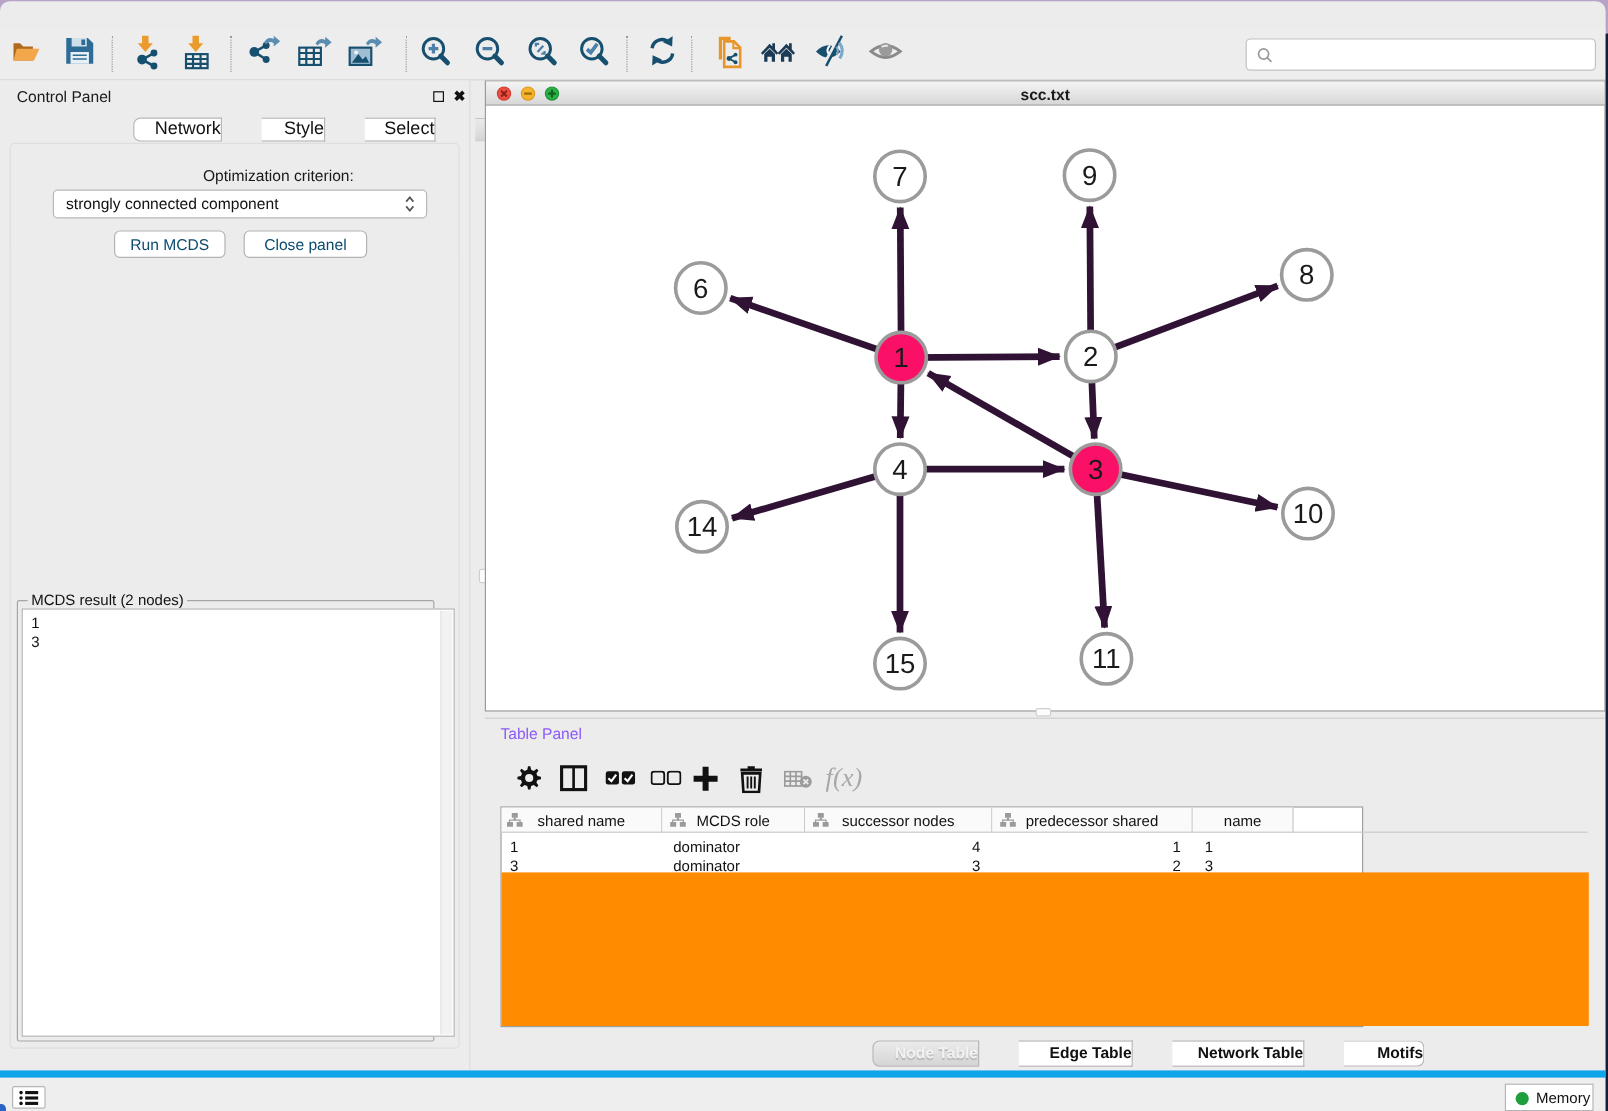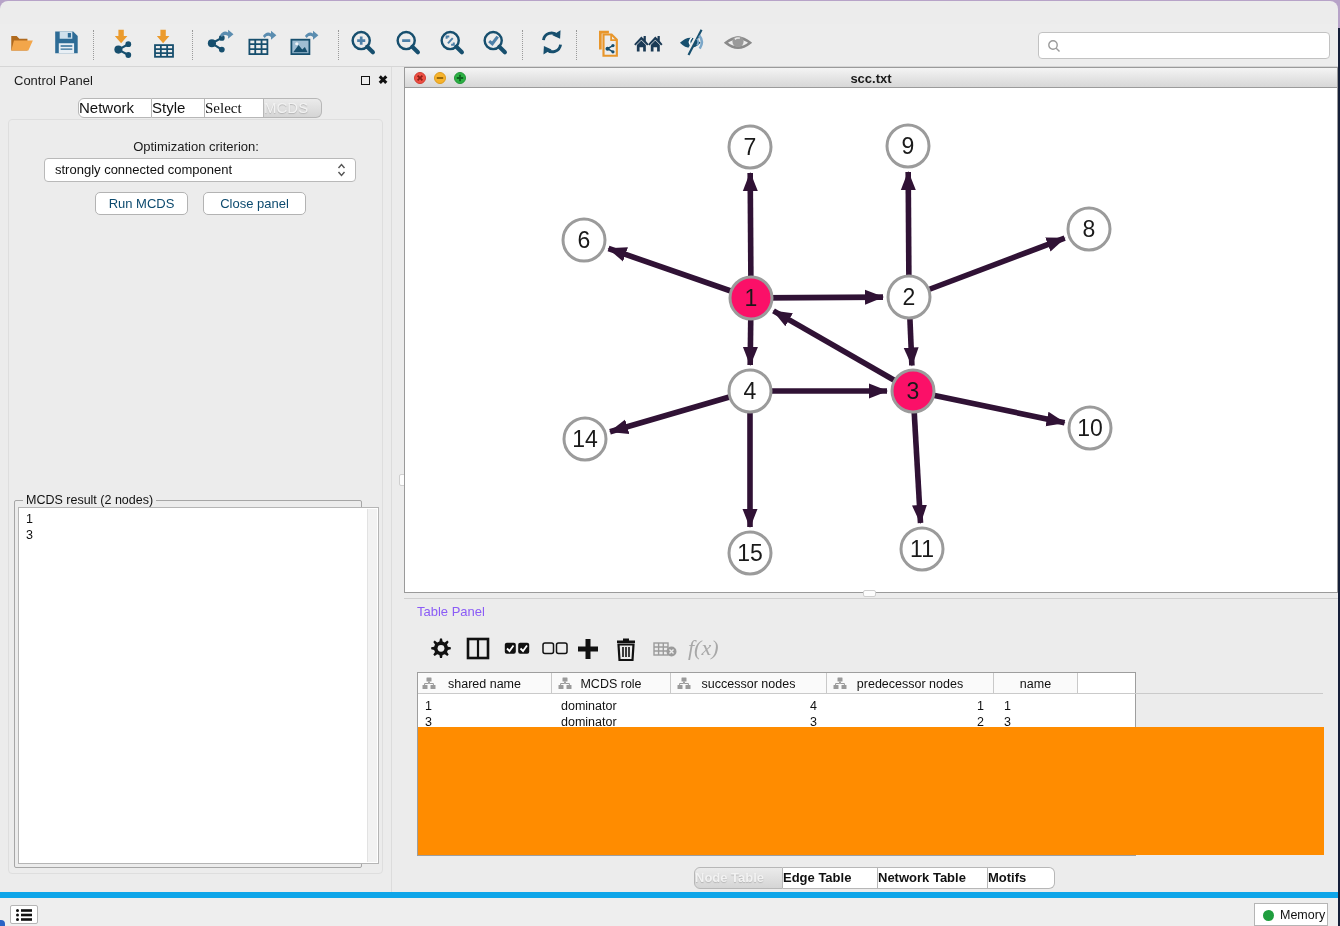--- a/index.html
+++ b/index.html
@@ -19,28 +19,28 @@
 #toolbar{position:absolute;left:0;top:23px;width:1338px;height:42px;background:#ededed;border-bottom:1px solid #d6d6d6;}
 .sep{position:absolute;top:6px;height:30px;width:0;border-left:1px dotted #9a9a9a;}
 .ticon{position:absolute;top:4px;transform:scale(0.9);transform-origin:top center;}
 #search{position:absolute;left:1038px;top:8px;width:292px;height:27px;background:#fff;
   border:1px solid #c2c2c2;border-radius:4px;box-sizing:border-box;}
 
 #cpanel{position:absolute;left:0;top:66px;width:392px;height:826px;background:#ececec;border-right:1px solid #dcdcdc;box-sizing:border-box;}
 #cphead{position:absolute;left:14px;top:6px;font-size:13px;color:#1c1c1c;}
 .tabs{position:absolute;display:flex;}
 .tab{height:18px;line-height:18px;background:#fff;border:1px solid #b7b7b7;border-left:none;
-  font-size:14px;color:#111;text-align:left;padding:0;}
+  font-size:14px;color:#111;text-align:right;padding:0;margin-left:33px;}
 .tab.first{border-left:1px solid #b7b7b7;border-radius:6px 0 0 6px;}
 .tab.last{border-radius:0 6px 6px 0;}
 #cpanel .tab{font-size:15px;}
 .tab.sel{background:linear-gradient(#ebebeb,#d5d5d5);color:#f2f2f2;text-shadow:0 1px 1px #b5b5b5;}
 #cpcontent{position:absolute;left:8px;top:52px;width:375px;height:755px;background:#ececec;
   border:1px solid #dedede;border-radius:4px;box-sizing:border-box;}
-#optlabel{position:absolute;left:0;top:72px;width:392px;text-align:center;font-size:13px;color:#1a1a1a;}
+#optlabel{position:absolute;left:0;top:72px;width:392px;text-align:center;font-size:13px;color:#1a1a1a;padding-left:36px;}
 #optsel{position:absolute;left:44px;top:91px;width:312px;height:24px;background:#fff;border:1px solid #b9b9b9;
   border-radius:4px;box-sizing:border-box;font-size:13px;color:#111;line-height:22px;padding-left:10px;}
 .btn{position:absolute;height:23px;background:#fff;border:1px solid #b3b3b3;border-radius:5px;
   box-sizing:border-box;font-size:13px;color:#0c4a6e;text-align:center;line-height:21px;}
 #fieldset{position:absolute;left:14px;top:433px;width:348px;height:368px;border:1px solid #a6a6a6;
   border-radius:2px;box-sizing:border-box;}
 #legend{position:absolute;left:8px;top:-8px;background:#ececec;padding:0 3px;font-size:12.5px;color:#111;}
 #ftext{position:absolute;left:3px;top:6px;width:361px;height:357px;background:#fff;border:1px solid #b5b5b5;box-sizing:border-box;}
 #fscroll{position:absolute;right:1px;top:1px;width:9px;height:353px;background:#f2f2f2;border-left:1px solid #e2e2e2;}
 
@@ -206,21 +206,21 @@
     </div>
   </div>
 
   <div id="cpanel">
     <div id="cphead">Control Panel</div>
     <div class="floatsq abs" style="left:361px;top:9px;"></div>
     <div class="closex abs" style="left:378px;top:6px;">✖</div>
     <div class="tabs" style="left:78px;top:31px;">
       <div class="tab first" style="width:72px;">Network</div>
       <div class="tab" style="width:52px;">Style</div>
-      <div class="tab" style="width:58px;font-family:Liberation Serif, serif;">Select</div>
+      <div class="tab" style="width:58px;">Select</div>
       <div class="tab last sel" style="width:57px;">MCDS</div>
     </div>
     <div id="cpcontent"></div>
     <div id="optlabel">Optimization criterion:</div>
     <div id="optsel">strongly connected component
       <svg width="9" height="14" viewBox="0 0 9 14" style="position:absolute;right:9px;top:4px;">
         <path d="M1.5 5 L4.5 1.5 L7.5 5" fill="none" stroke="#555" stroke-width="1.4"></path>
         <path d="M1.5 9 L4.5 12.5 L7.5 9" fill="none" stroke="#555" stroke-width="1.4"></path>
       </svg>
     </div>
@@ -358,21 +358,21 @@
         <path d="M16.5 7.5 L20.5 11.5 M20.5 7.5 L16.5 11.5" stroke="#ececec" stroke-width="1.4"></path>
       </svg>
 
       <div class="abs" style="left:284px;top:36px;font-family:'Liberation Serif',serif;font-style:italic;font-size:22px;color:#a8a8a8;">f(x)</div>
     </div>
     <div id="ttable">
       <div id="orange"></div>
       <div class="th" style="left:0;width:134px;">shared name</div>
       <div class="th" style="left:134px;width:119px;">MCDS role</div>
       <div class="th" style="left:253px;width:156px;">successor nodes</div>
-      <div class="th" style="left:409px;width:167px;">predecessor nodes</div>
+      <div class="th" style="left:409px;width:167px;">predecessor shared</div>
       <div class="th" style="left:576px;width:84px;">name</div>
       <div id="thline"></div>
       <svg class="abs thicon" style="left:4px;top:4px;" width="14" height="13" viewBox="0 0 14 13">
           <g fill="#9a9a9a">
             <rect x="4.5" y="0.5" width="5" height="4" rx="0.5"></rect>
             <rect x="0.5" y="8" width="5" height="4" rx="0.5"></rect>
             <rect x="8.5" y="8" width="5" height="4" rx="0.5"></rect>
             <path d="M6.6 4.5 L6.6 6.5 L2.6 6.5 L2.6 8 M7.4 4.5 L7.4 6.5 L11.4 6.5 L11.4 8" stroke="#9a9a9a" stroke-width="1" fill="none"></path>
           </g>
         </svg>

